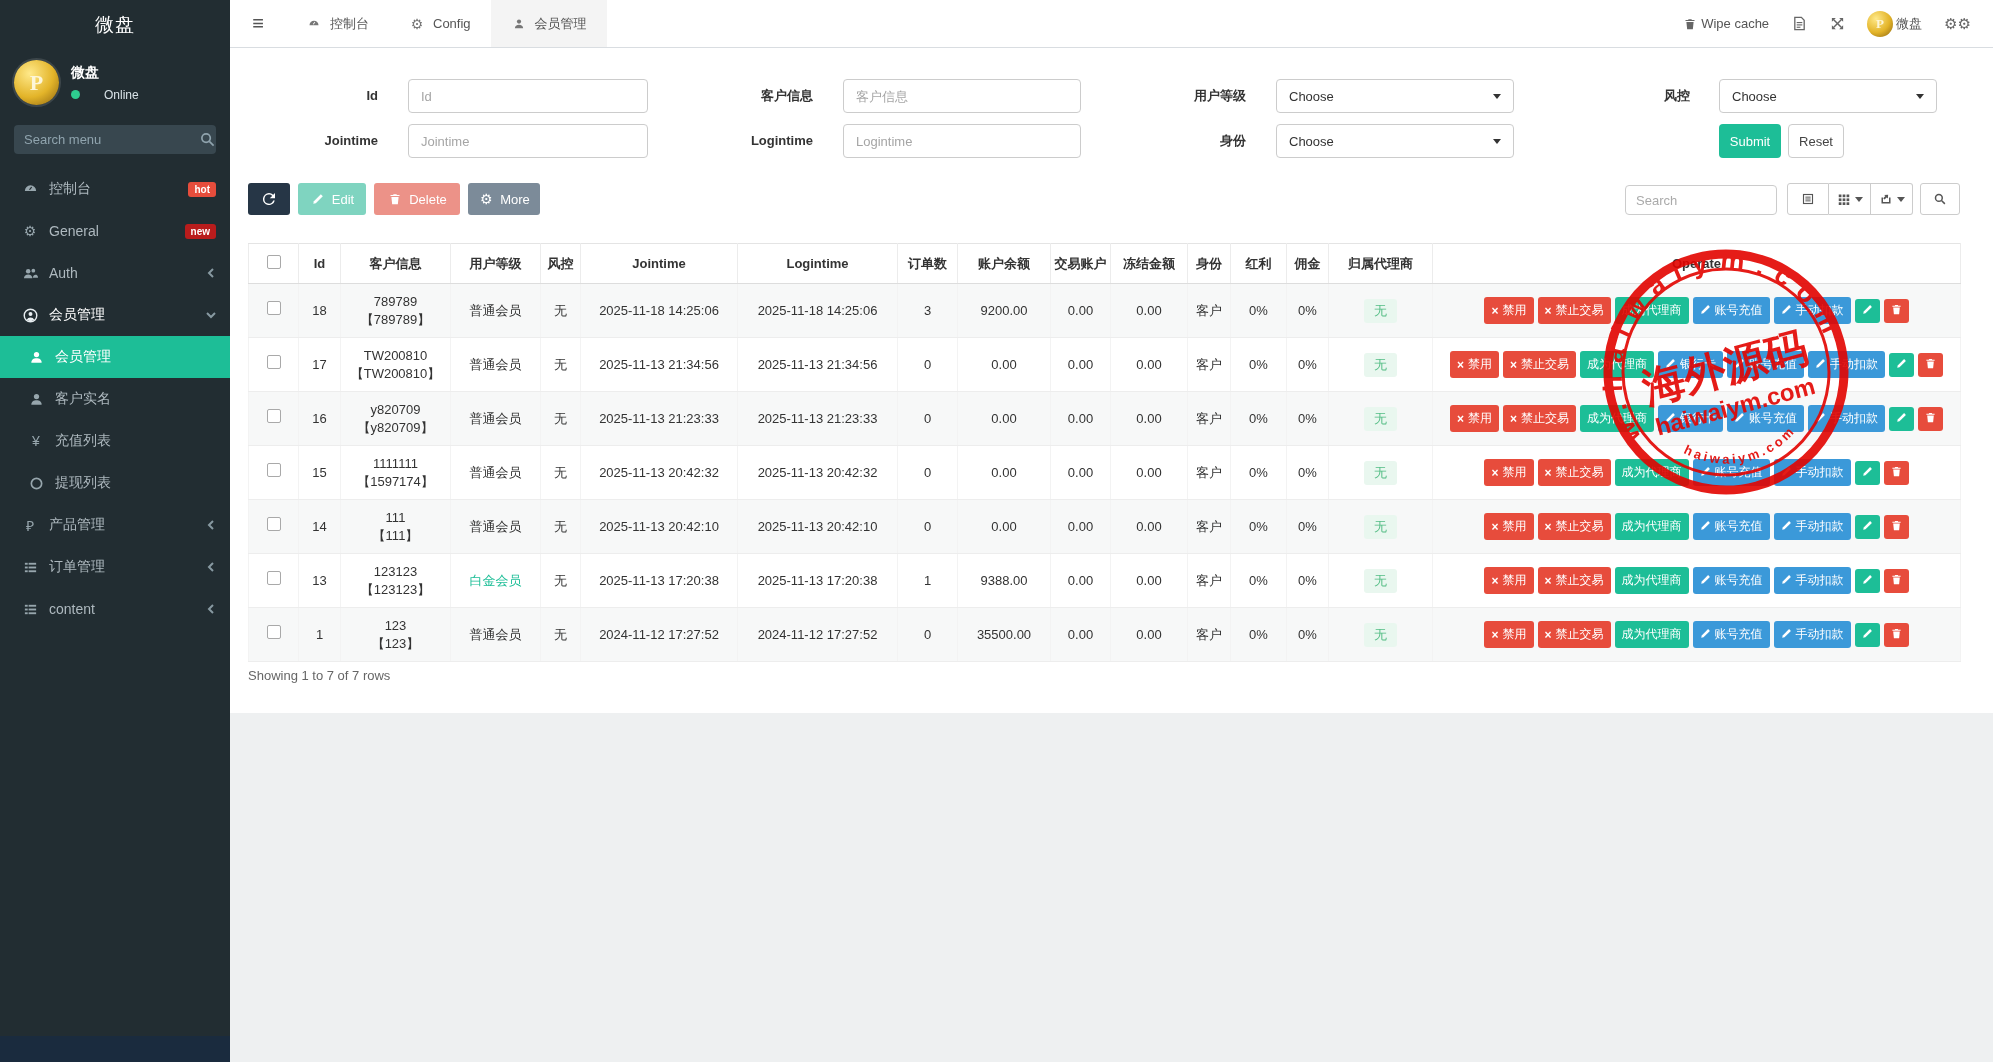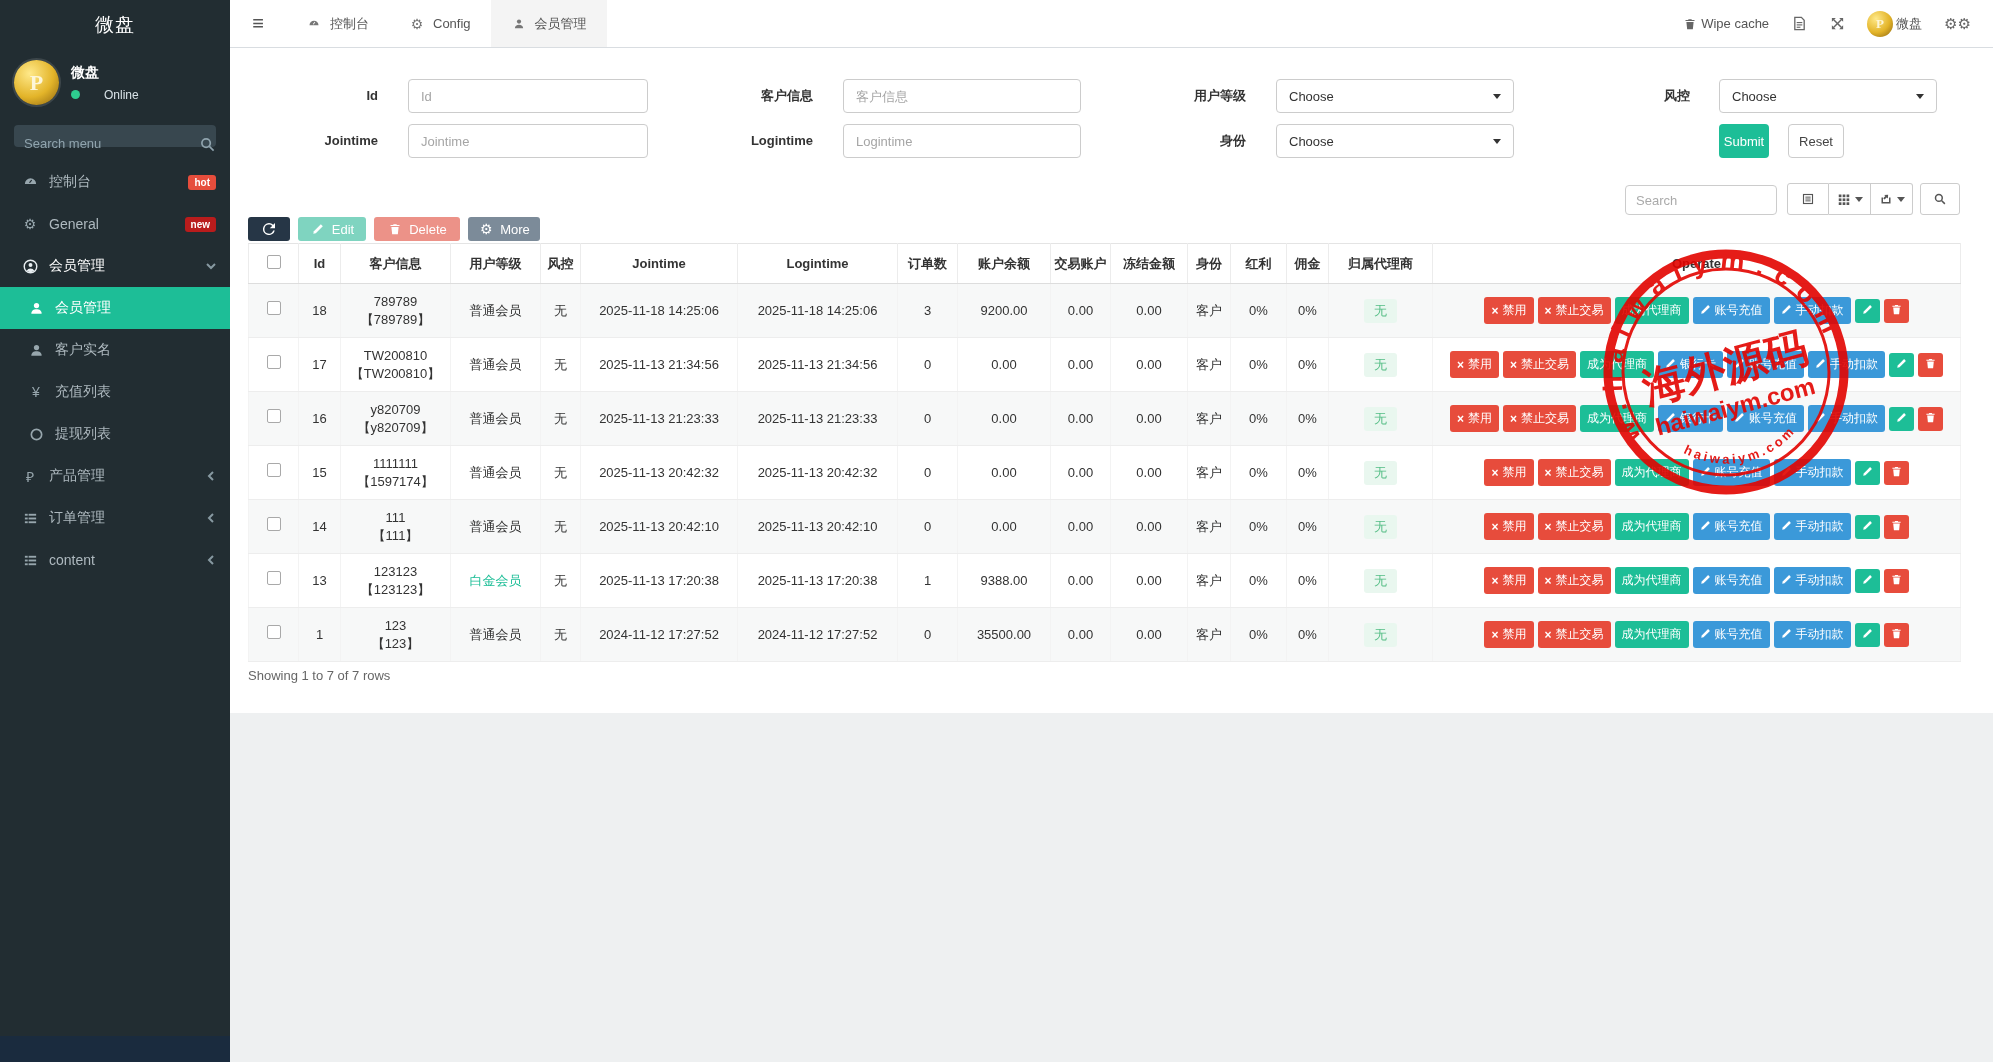--- a/index.html
+++ b/index.html
@@ -7,21 +7,21 @@
   body { font-family:"Liberation Sans", sans-serif; background:#f4f4f4; overflow:hidden; position:relative; }
 
   
   .sidebar { position:absolute; left:0; top:0; width:230px; height:1062px; background:#222d32; z-index:5; }
   .brand { height:50px; line-height:50px; text-align:center; color:#fff; font-size:19px; letter-spacing:1px; }
   .userpanel { display:flex; align-items:center; gap:12px; padding:10px 14px 14px 14px; }
   .avatar { width:45px; height:45px; border-radius:50%; background:radial-gradient(circle at 35% 30%, #ffe98a, #e3b429 55%, #8a6210); display:flex; align-items:center; justify-content:center; color:#fdf6d8; font-weight:bold; font-size:22px; font-family:"Liberation Serif", serif; box-shadow:0 0 0 2px rgba(255,255,255,.12); }
   .uname { color:#fff; font-size:14px; font-weight:bold; margin-bottom:6px; }
   .ustatus { color:#d8e2e7; font-size:12px; display:flex; align-items:center; gap:24px; }
   .dot { width:9px; height:9px; border-radius:50%; background:#2ecc8f; display:inline-block; }
-  .sidesearch { margin:6px 14px 14px 14px; background:#38474f; border-radius:4px; height:16px; display:flex; align-items:flex-start; padding:11px 10px; }
+  .sidesearch { margin:6px 14px 14px 14px; background:#38474f; border-radius:4px; height:29px; display:flex; align-items:center; padding:4px 10px; }
   .sidesearch input { flex:1; background:transparent; border:none; outline:none; color:#c7d3d9; font-size:13px; font-family:inherit; }
   .sidesearch input::placeholder { color:#90a4ae; }
   .sidesearch .ic { color:#90a4ae; }
   .menu { margin-top:4px; }
   .mitem { display:flex; align-items:center; height:42px; padding:0 14px 0 22px; gap:11px; color:#aeb9bf; font-size:14px; cursor:pointer; }
   .mitem .ic { color:#97a6ad; }
   .mitem.sub { padding-left:28px; }
   .mitem.active { background:#1dbe97; color:#fff; }
   .mitem.active .ic { color:#fff; }
   .mitem.lit { color:#fff; }
@@ -48,25 +48,25 @@
   
   .main { position:absolute; left:230px; top:48px; right:0; bottom:0; background:#eef0f1; }
   .card { position:absolute; left:0; top:0; width:1763px; height:665px; background:#fff;padding-left:16px; }
 
   .f-label { position:absolute; text-align:right; font-weight:bold; font-size:13px; color:#333; line-height:34px; }
   .f-input { position:absolute; height:34px; border:1px solid #ccc; border-radius:4px; padding:0 12px; font-size:13px; color:#333; outline:none; font-family:inherit; }
   .f-input::placeholder { color:#a5a5a5; }
   .f-select { position:absolute; height:34px; border:1px solid #ccc; border-radius:4px; padding:0 12px; font-size:13px; color:#333; background:#fff; display:flex; align-items:center; cursor:pointer; }
   .f-select:after { content:""; margin-left:auto; border:4px solid transparent; border-top:5px solid #333; transform:translateY(2px); }
   .btn { border:none; border-radius:3px; font-size:13px; font-family:inherit; cursor:pointer; display:inline-flex; align-items:center; justify-content:center; gap:6px; }
-  .btn-submit { position:absolute; left:1489px; top:76px; width:50px; height:34px; background:#1dbe97; color:#fff; border-radius:4px; }
+  .btn-submit { position:absolute; left:1489px; top:76px; width:62px; height:34px; background:#1dbe97; color:#fff; border-radius:4px; }
   .btn-reset { position:absolute; left:1558px; top:76px; width:56px; height:34px; background:#fff; color:#444; border:1px solid #ccc; border-radius:4px; }
 
   
-  .tbtn { position:absolute; top:135px; height:24px; color:#fff;margin-top:34px; }
+  .tbtn { position:absolute; top:135px; height:32px; color:#fff; }
   .tb-refresh { left:18px; width:42px; background:#263646; }
   .tb-edit { left:68px; width:68px; background:#7fd4c0; }
   .tb-delete { left:144px; width:86px; background:#ec9288; }
   .tb-more { left:238px; width:72px; background:#7c8b99; }
   .rsearch { position:absolute; left:1395px; top:137px; width:152px; height:30px; border:1px solid #ccc; border-radius:4px; padding:0 10px; font-size:13px; outline:none; font-family:inherit; }
   .rsearch::placeholder { color:#aaa; }
   .vgroup { position:absolute; left:1557px; top:135px; display:flex; }
   .vbtn { width:42px; height:32px; background:#fff; border:1px solid #ccc; border-left-width:0; display:flex; align-items:center; justify-content:center; gap:3px; color:#555; cursor:pointer; }
   .vbtn:first-child { border-left-width:1px; border-radius:3px 0 0 3px; }
   .vbtn:last-child { border-radius:0 3px 3px 0; }
@@ -133,20 +133,36 @@
             <rect x="7.4" y="4.8" width="1.2" height="4" rx=".6" transform="rotate(38 8 7)" fill="#222d32"></rect>
           </svg>
         </span>
       <span>控制台</span>
       <span class="badge hot">hot</span>
     </div>
     <div class="mitem">
       <span class="ic">⚙</span>
       <span>General</span>
       <span class="badge new">new</span>
+    </div>
+    <div class="mitem">
+      <span class="ic">
+          <svg viewBox="0 0 16 16">
+            <circle cx="5.5" cy="5.5" r="2.4" fill="currentColor"></circle>
+            <circle cx="11" cy="5" r="2" fill="currentColor"></circle>
+            <path d="M1 13c0-2.6 2-4 4.5-4S10 10.4 10 13z" fill="currentColor"></path>
+            <path d="M10.5 12.5c.2-2 1.4-3.2 3-3.2 1.1 0 1.9.6 2.3 1.7l.2 1.5z" fill="currentColor"></path>
+          </svg>
+        </span>
+      <span>Auth</span>
+      <span class="chev">
+          <svg viewBox="0 0 10 10">
+            <polyline points="7,1 3,5 7,9"></polyline>
+          </svg>
+        </span>
     </div>
     <div class="mitem lit">
       <span class="ic">
           <svg viewBox="0 0 16 16">
             <circle cx="8" cy="8" r="6.7" fill="none" stroke="currentColor" stroke-width="1.5"></circle>
             <circle cx="8" cy="6.3" r="2.1" fill="currentColor"></circle>
             <path d="M3.9 12.6a4.6 4.6 0 0 1 8.2 0 6.7 6.7 0 0 1-8.2 0z" fill="currentColor"></path>
           </svg>
         </span>
       <span>会员管理</span>

